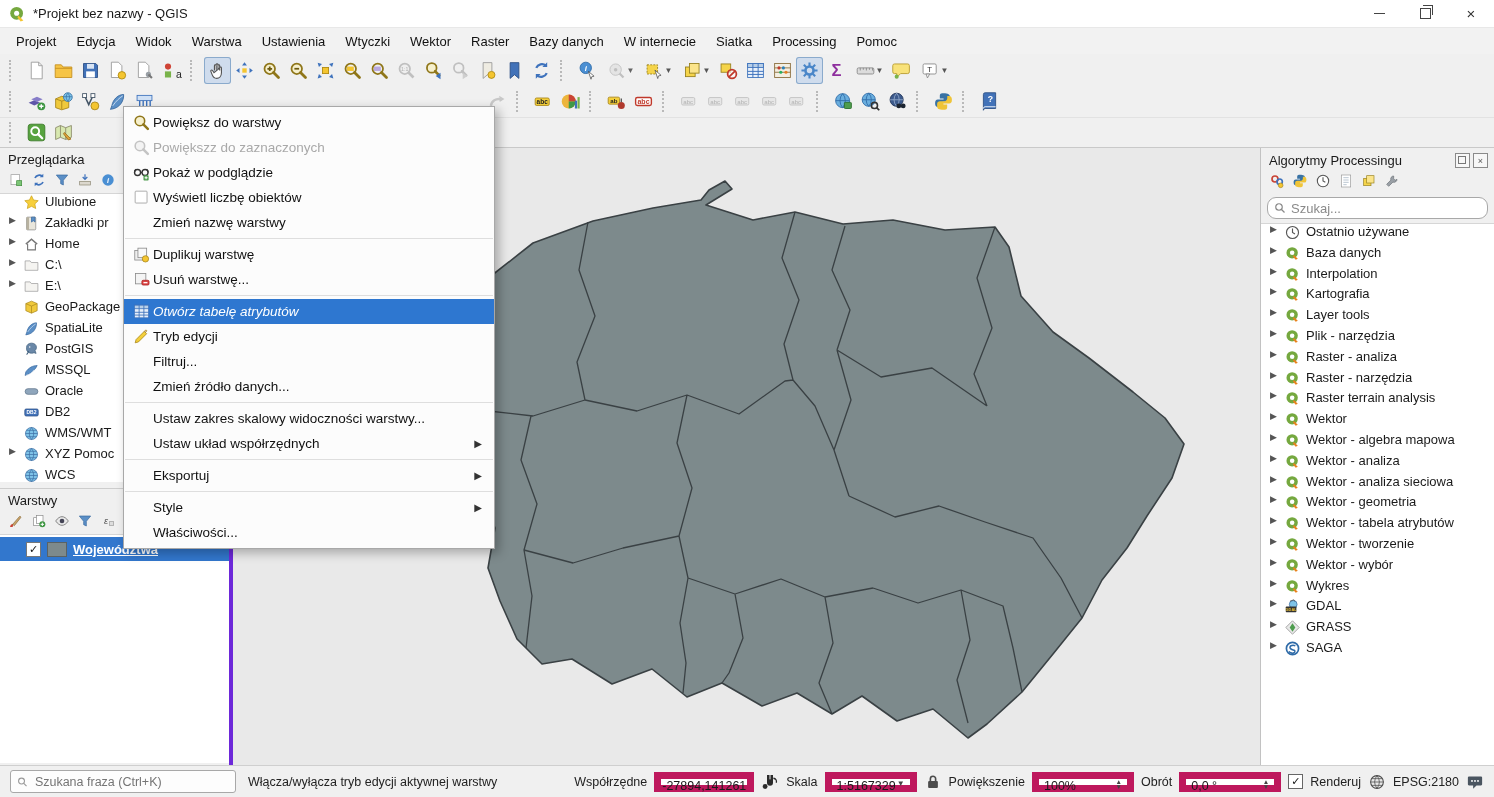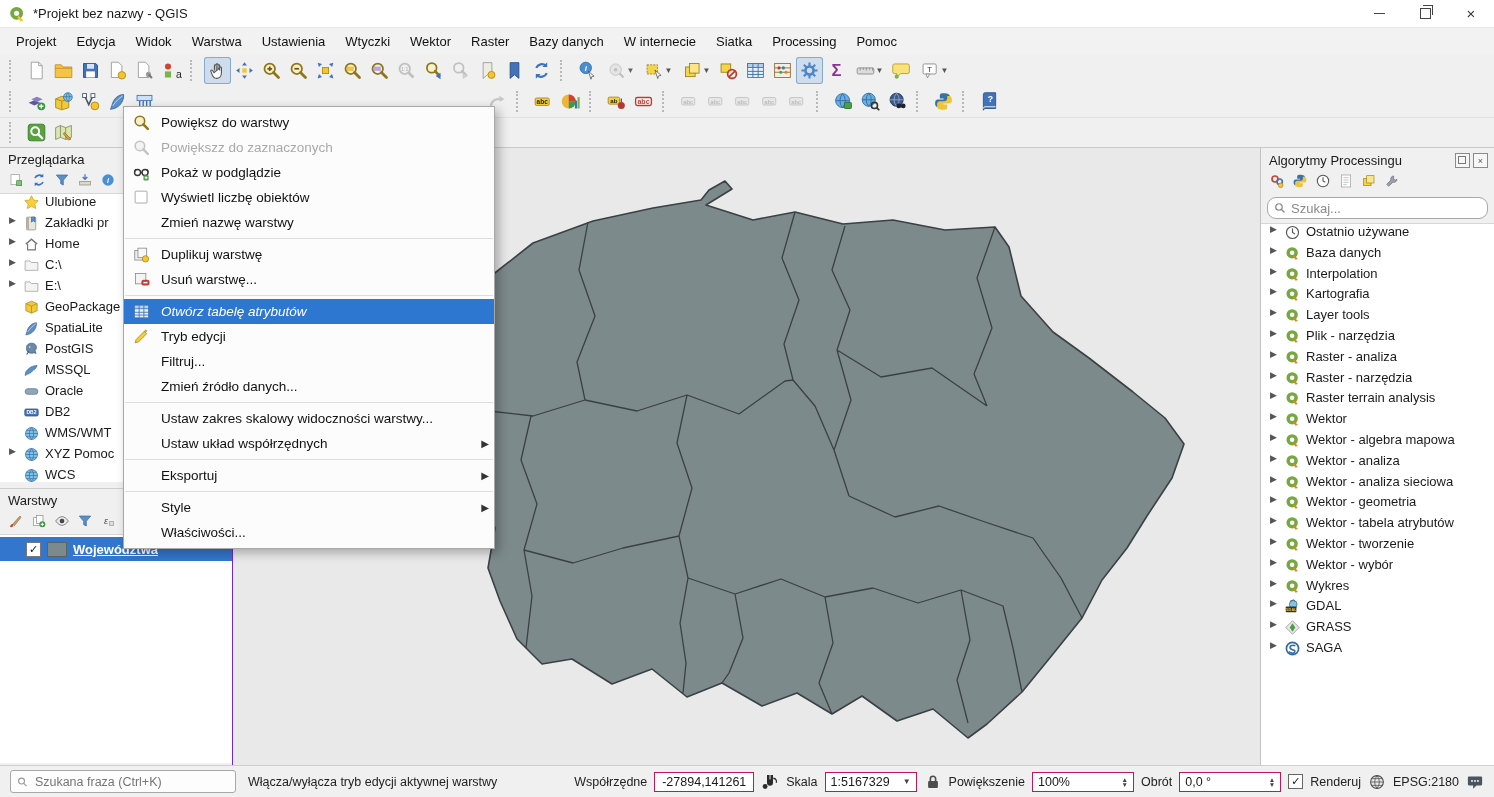--- a/index.html
+++ b/index.html
@@ -33,21 +33,21 @@
   .tbtn.active{background:#cfdced;box-shadow:inset 0 0 0 1px #8aaacc}
   .tbtn.disabled{opacity:.9}
   .tbtn .dd{font-size:8px;color:#555;margin-left:0px}
   .tbtn.hasdd{width:38px}
   .tsep{width:9px;height:21px;border-left:2px dotted #b9b9b9;margin:0 3px 0 5px;flex:none}
   .tspacer{flex:none}
 
   
   .lpanel{position:absolute;left:0;width:233px;background:#f0f0f0;box-sizing:border-box}
   #browser-panel{top:148px;height:340px;border-right:1px solid #c2c2c2}
-  #layers-panel{top:488px;height:277px;border-right:1px solid #6d28d9;border-top:1px solid #cdcdcd}
+  #layers-panel{top:488px;height:277px;border-right:4px solid #6d28d9;border-top:1px solid #cdcdcd}
   .panel-title{padding:4px 8px 2px 8px;color:#1a1a1a}
   .ptool{display:flex;gap:3px;padding:1px 6px 3px 6px;align-items:center}
   .ptool .tbtn{width:20px;height:20px}
   .ptool .tbtn svg{width:16px;height:16px}
   .tree{background:#ffffff;border-top:1px solid #d6d6d6;overflow:hidden;position:relative}
   #browser-tree{height:288px}
   #layers-list{height:228px}
   .trow{display:flex;align-items:flex-start;height:21px;gap:5px;padding-left:8px;white-space:nowrap}
   .trow .arrow{width:9px;flex:none;font-size:9px;color:#555;text-align:center}
   .trow .noarrow{width:9px;flex:none}
@@ -73,38 +73,38 @@
   .pp-float:before{content:"";position:absolute;left:2px;top:2px;width:6px;height:6px;border:1px solid #777}
   .pp-search{margin:3px 6px 4px 6px;height:20px;border:1px solid #a8a8a8;background:#fff;border-radius:9px;
              display:flex;align-items:center;gap:5px;padding:0 6px;color:#8a8a8a}
   .pp-search svg{width:12px;height:12px}
   #processing-tree{background:#fff;border-top:1px solid #d6d6d6;height:553px;overflow:hidden}
   #processing-tree .trow{height:20.8px}
 
   
   #context-menu{position:absolute;left:123px;top:106px;width:372px;background:#fcfcfc;border:1px solid #a8a8a8;
                 box-shadow:4px 4px 10px rgba(0,0,0,.28);padding:3px 0;z-index:60;box-sizing:border-box}
-  .mrow{display:flex;align-items:center;height:25px;padding:0 5px 0 5px;gap:8px;font-size:13.5px;color:#111}
+  .mrow{display:flex;align-items:center;height:25px;padding:0 12px 0 5px;font-size:13.5px;color:#111}
   .mrow .micon{width:24px;flex:none;display:flex;justify-content:center}
   .mrow .micon svg{width:19px;height:19px}
   .mrow.hl{background:#2e77d0;color:#fff}
   .mrow.dis{color:#a9a9a9}
   .mrow .msub{margin-left:auto;font-size:10px;color:#333}
   .msep{border:0;border-top:1px solid #dedede;margin:3px 1px}
 
   
   #statusbar{position:absolute;left:0;top:765px;width:1494px;height:32px;background:#f0f0f0;border-top:1px solid #cfcfcf;
              display:flex;align-items:center;gap:8px;padding:0 10px;box-sizing:border-box;font-size:12.5px}
   .sb-search{width:212px;height:21px;border:1px solid #a8a8a8;border-radius:3px;background:#fdfdfd;display:flex;align-items:center;
              gap:5px;padding:0 6px;color:#8a8a8a;flex:none}
   .sb-search svg{width:12px;height:12px}
   .sb-search input{border:none;outline:none;background:transparent;width:100%;font:inherit;color:#666}
   .sb-msg{color:#222;margin-left:4px}
   .sb-right{margin-left:auto;display:flex;align-items:center;gap:7px}
-  .sb-box{height:20px;border:1px solid #be185d;background:#fff;display:flex;align-items:center;padding:0 5px;box-sizing:border-box}
+  .sb-box{height:20px;border:7px solid #be185d;background:#fff;display:flex;padding:0 5px;box-sizing:border-box}
   .sb-coords{width:100px;justify-content:center}
   .sb-combo{width:92px;justify-content:space-between}
   .sb-combo .cdd{font-size:8px;color:#444}
   .sb-spin{width:102px;justify-content:space-between}
   .spin-arrows{display:flex;flex-direction:column;font-size:6.5px;line-height:5px;color:#444}
   .sb-icon svg{width:18px;height:18px}
   .sb-check{width:13px;height:13px;border:1px solid #666;background:#fff;display:flex;align-items:center;justify-content:center;
             font-size:11px;color:#111;flex:none}
   .sb-label{color:#222}
 </style>

